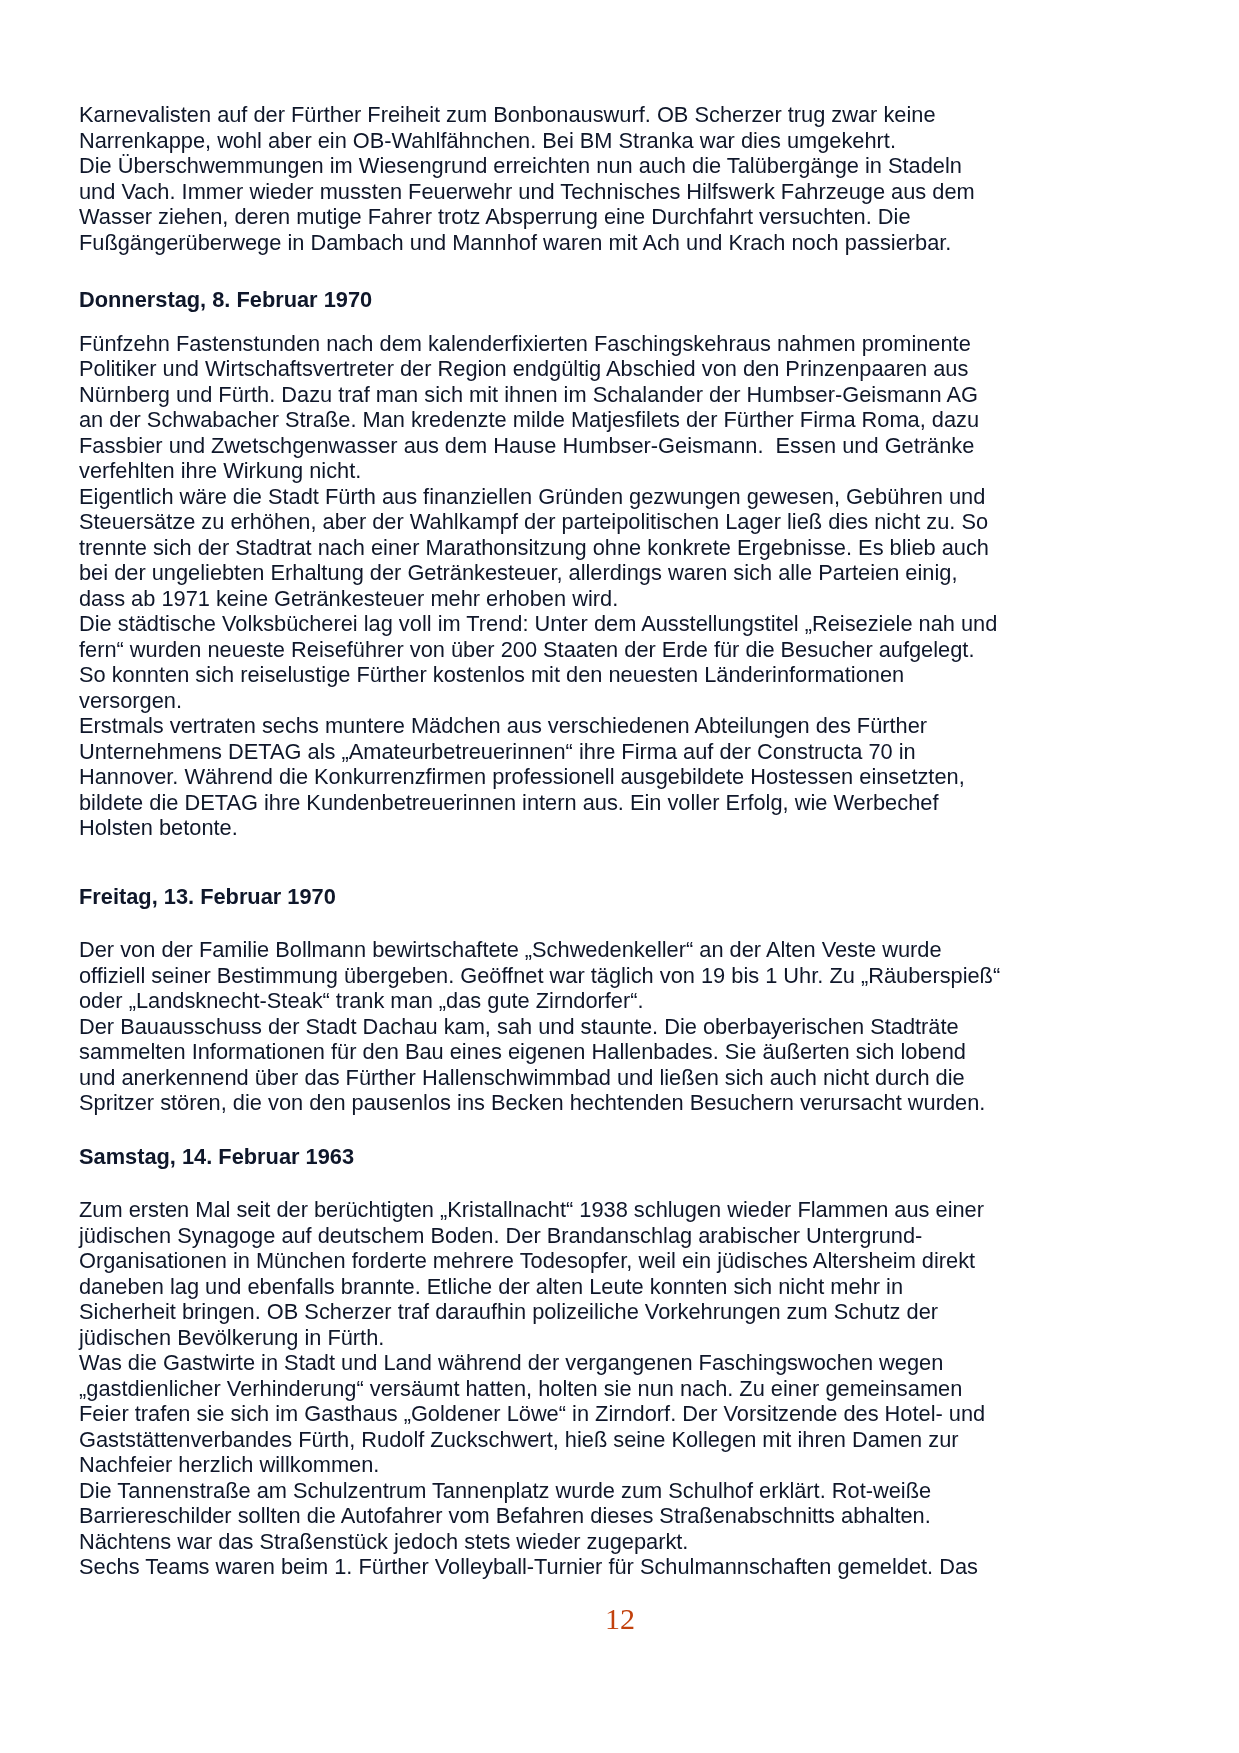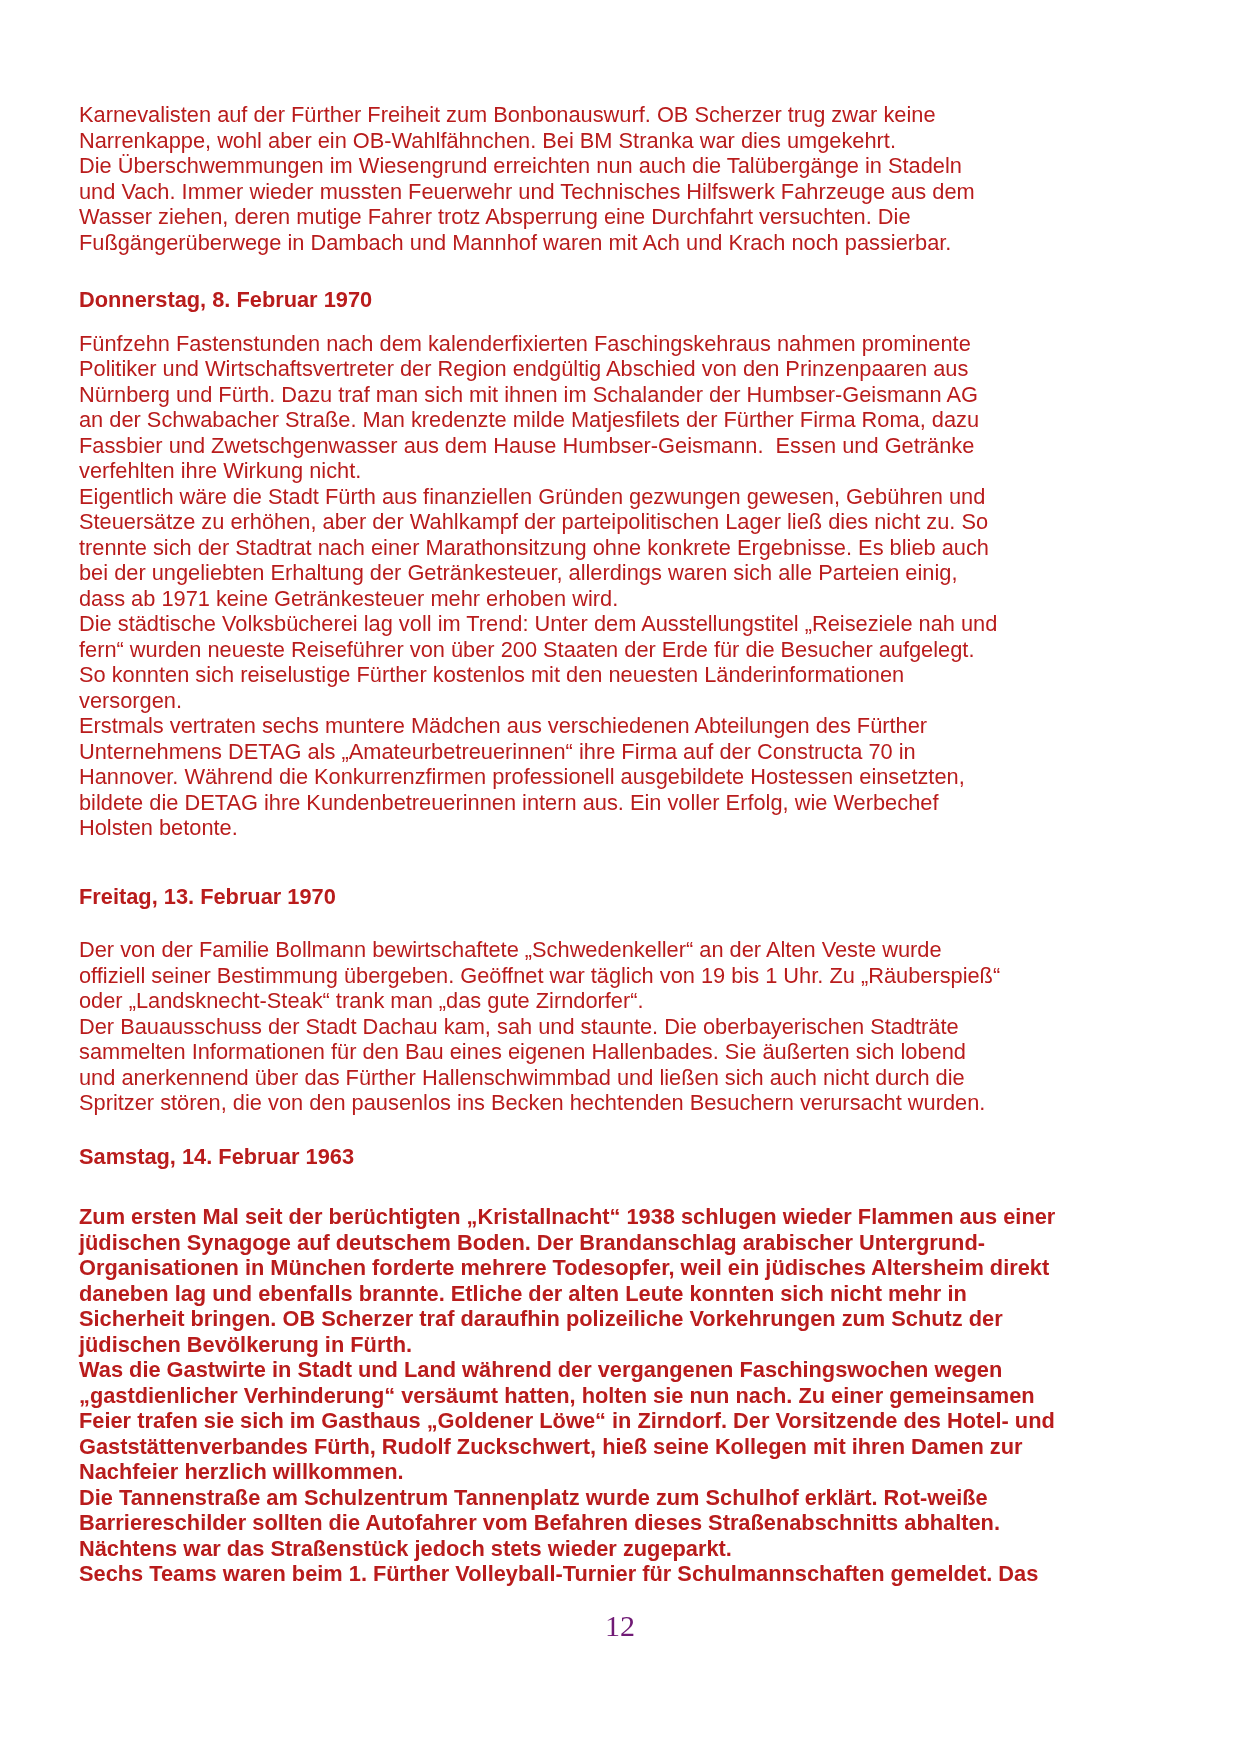--- a/index.html
+++ b/index.html
@@ -17,40 +17,40 @@
     top: 0;
     width: 1110px;
   }
   .para, .heading {
     font-family: "Liberation Sans", sans-serif;
     font-size: 21.8px;
     line-height: 25.5px;
     white-space: pre;
     margin: 0;
     font-weight: normal;
-    color: #b91c1c;
+    color: #0f172a;
   }
   .heading { font-weight: bold; }
 
   [data-name="paragraph-intro"]   { margin-top: 102px; }
   [data-name="heading-donnerstag"]{ margin-top: 32px; }
   [data-name="body-donnerstag"]   { margin-top: 18px; }
   [data-name="heading-freitag"]   { margin-top: 43px; }
   [data-name="body-freitag"]      { margin-top: 28px; }
   [data-name="heading-samstag"]   { margin-top: 28px; }
-  [data-name="body-samstag"]      { margin-top: 35px; font-weight: bold; }
+  [data-name="body-samstag"]      { margin-top: 28px; }
 
   .page-number {
     font-family: "Liberation Serif", serif;
     font-size: 30px;
     line-height: 34px;
     margin-top: 22px;
     width: 1082px;
     text-align: center;
-    color: #701a75;
+    color: #c2410c;
   }
 </style>
 </head>
 <body>
 
 <div class="page" data-name="document-page">
   <div class="content" data-name="page-content">
 
     <p class="para" data-name="paragraph-intro">Karnevalisten auf der Fürther Freiheit zum Bonbonauswurf. OB Scherzer trug zwar keine
 Narrenkappe, wohl aber ein OB-Wahlfähnchen. Bei BM Stranka war dies umgekehrt.

